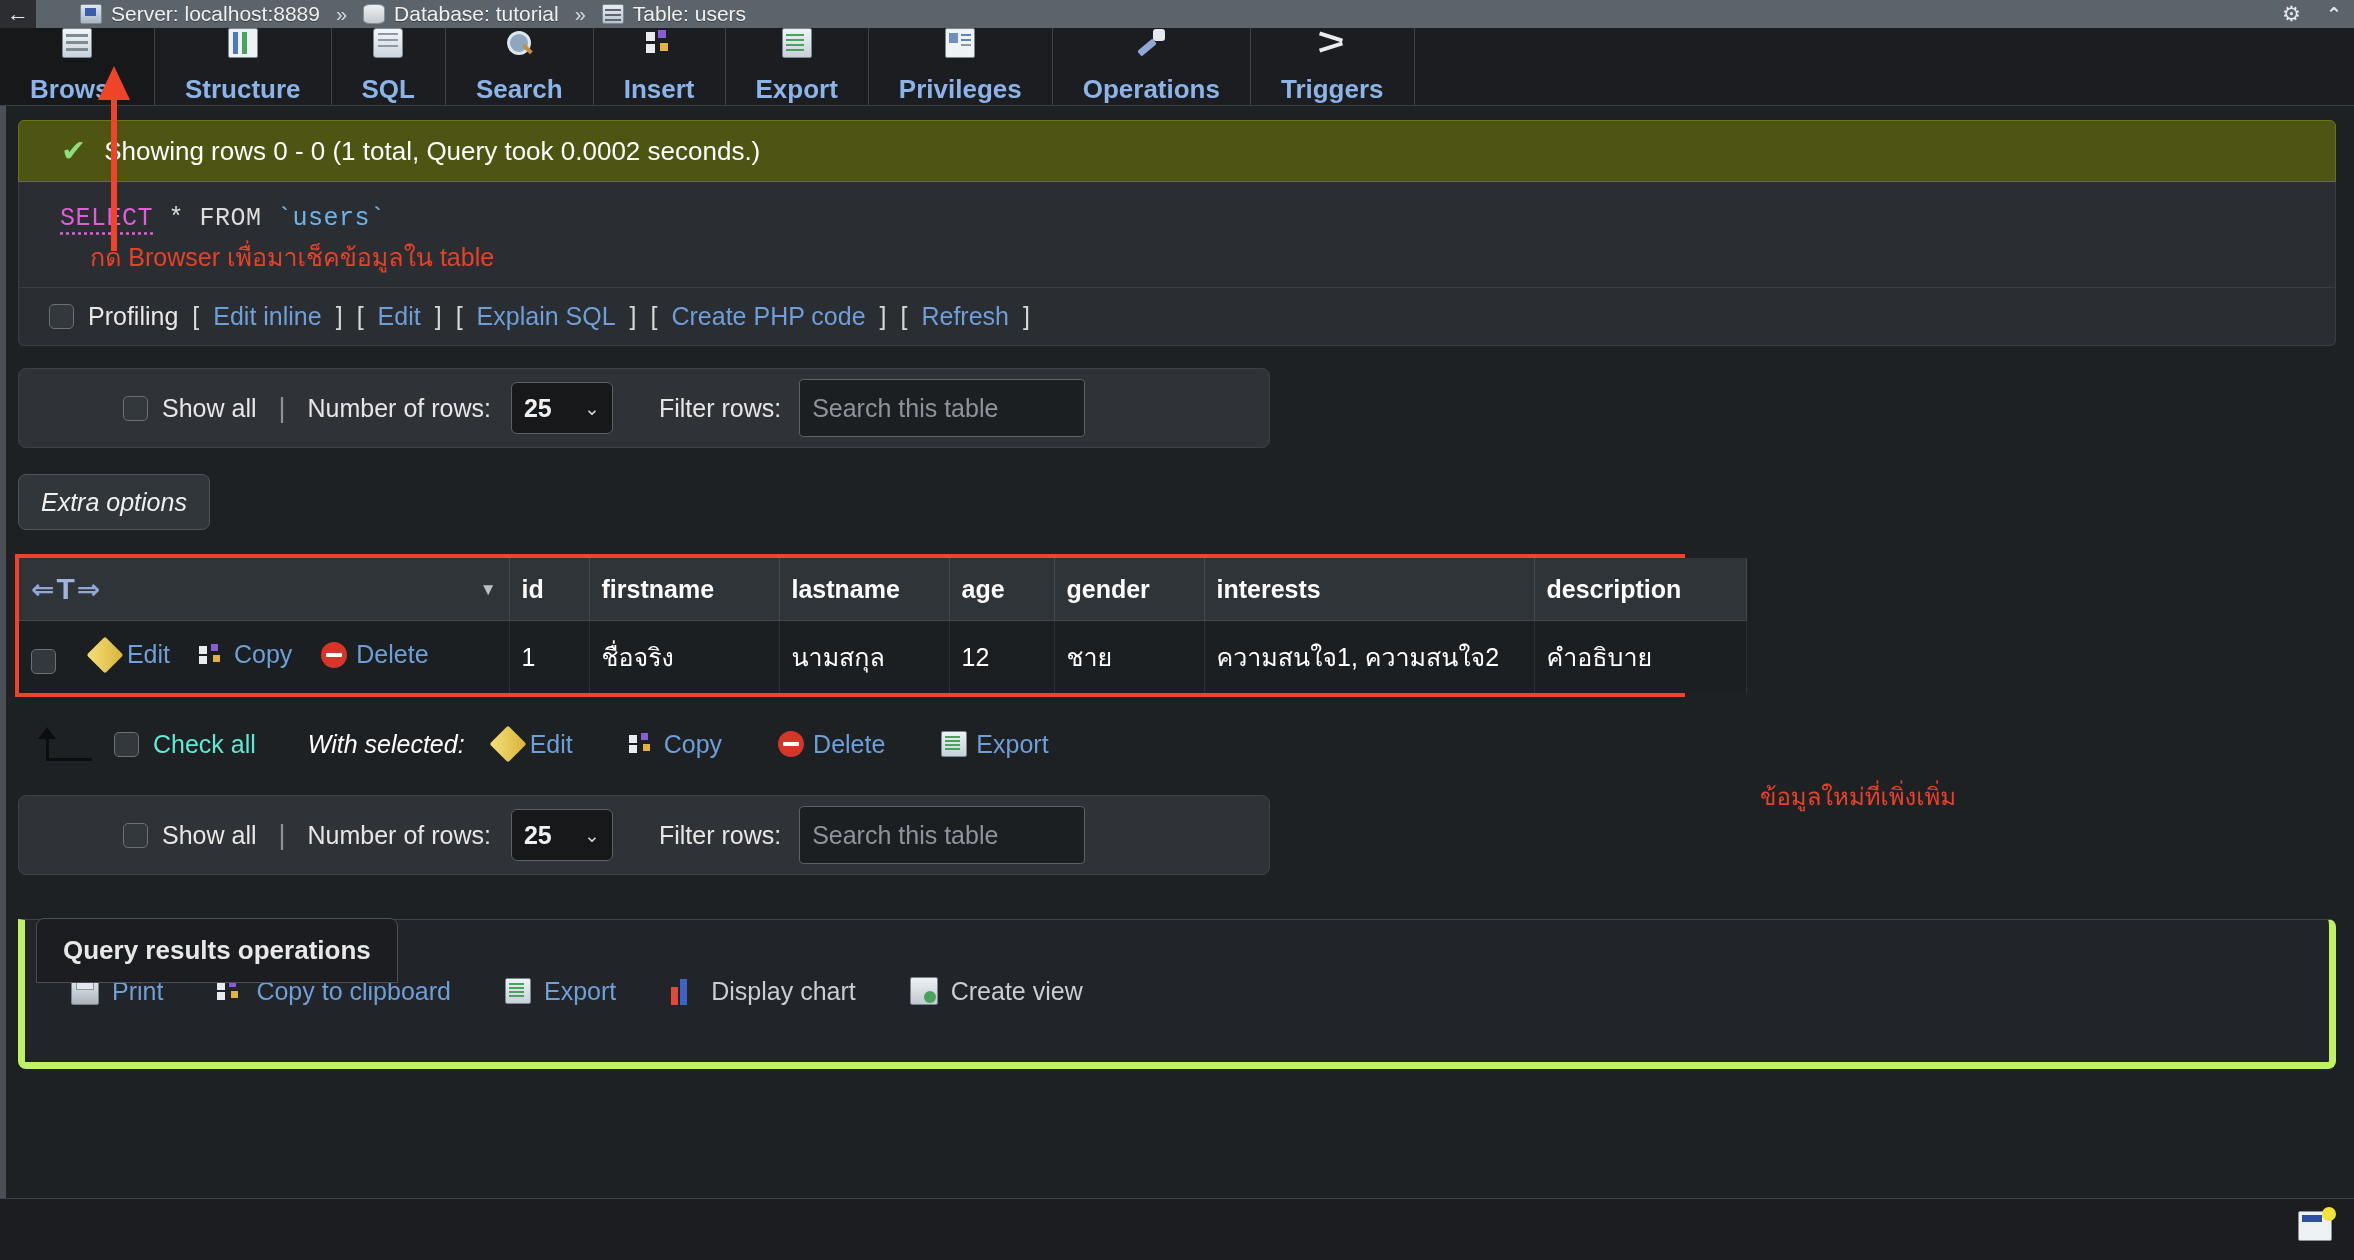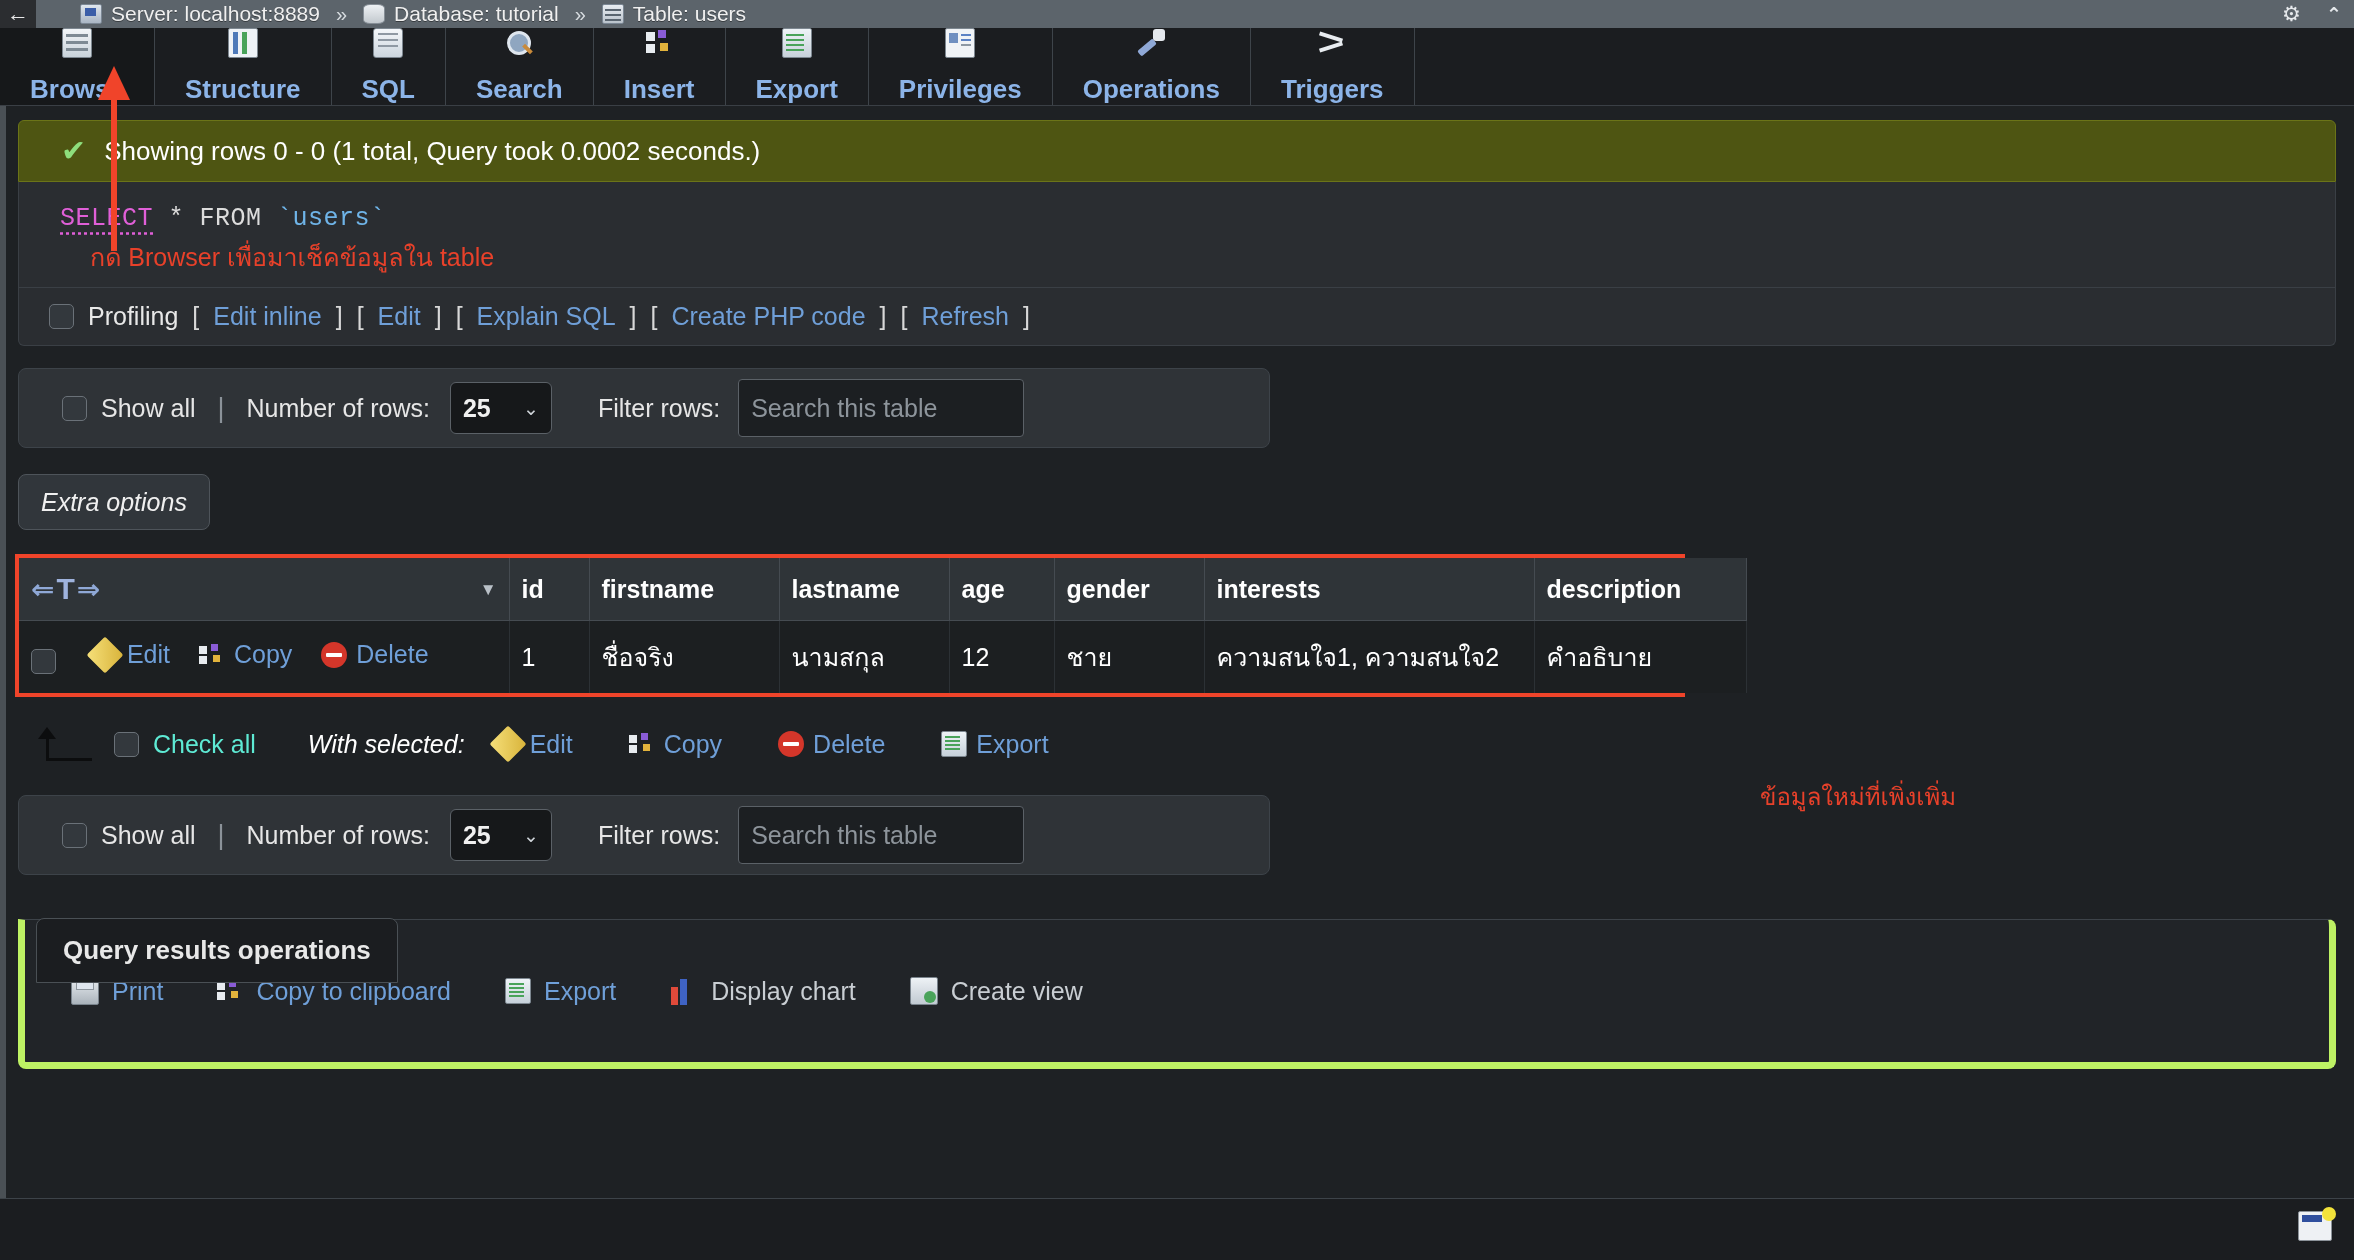--- a/index.html
+++ b/index.html
@@ -116,21 +116,21 @@
     width: 25px; height: 25px; border: 1px solid #6a7178; border-radius: 5px;
     background: #33383d; flex: none; display:inline-block;
   }
   .lnk { color: #6f9fd8; cursor: pointer; }
   .brk { color: #d8d8d8; }
 
   
   .filterbar {
     margin: 22px 18px 0 18px; width: 1252px; height: 80px;
     background: #2f3337; border: 1px solid #3d4349; border-radius: 8px;
-    display: flex; align-items: center; gap: 0; padding-left: 43px;
+    display: flex; align-items: center; gap: 0; padding-left: 104px;
     font-size: 25px; color: #e6e6e6;
   }
   .fb-label { margin-left: 14px; }
   .vbar { color: #8b9299; margin: 0 22px; font-size: 27px; }
   .sel {
     margin-left: 20px; width: 102px; height: 52px; background: #16181a;
     border: 1px solid #5b6167; border-radius: 6px; color: #f0f0f0;
     display: flex; align-items: center; justify-content: space-between;
     padding: 0 12px; font-size: 25px; font-weight: bold; cursor: pointer;
   }

